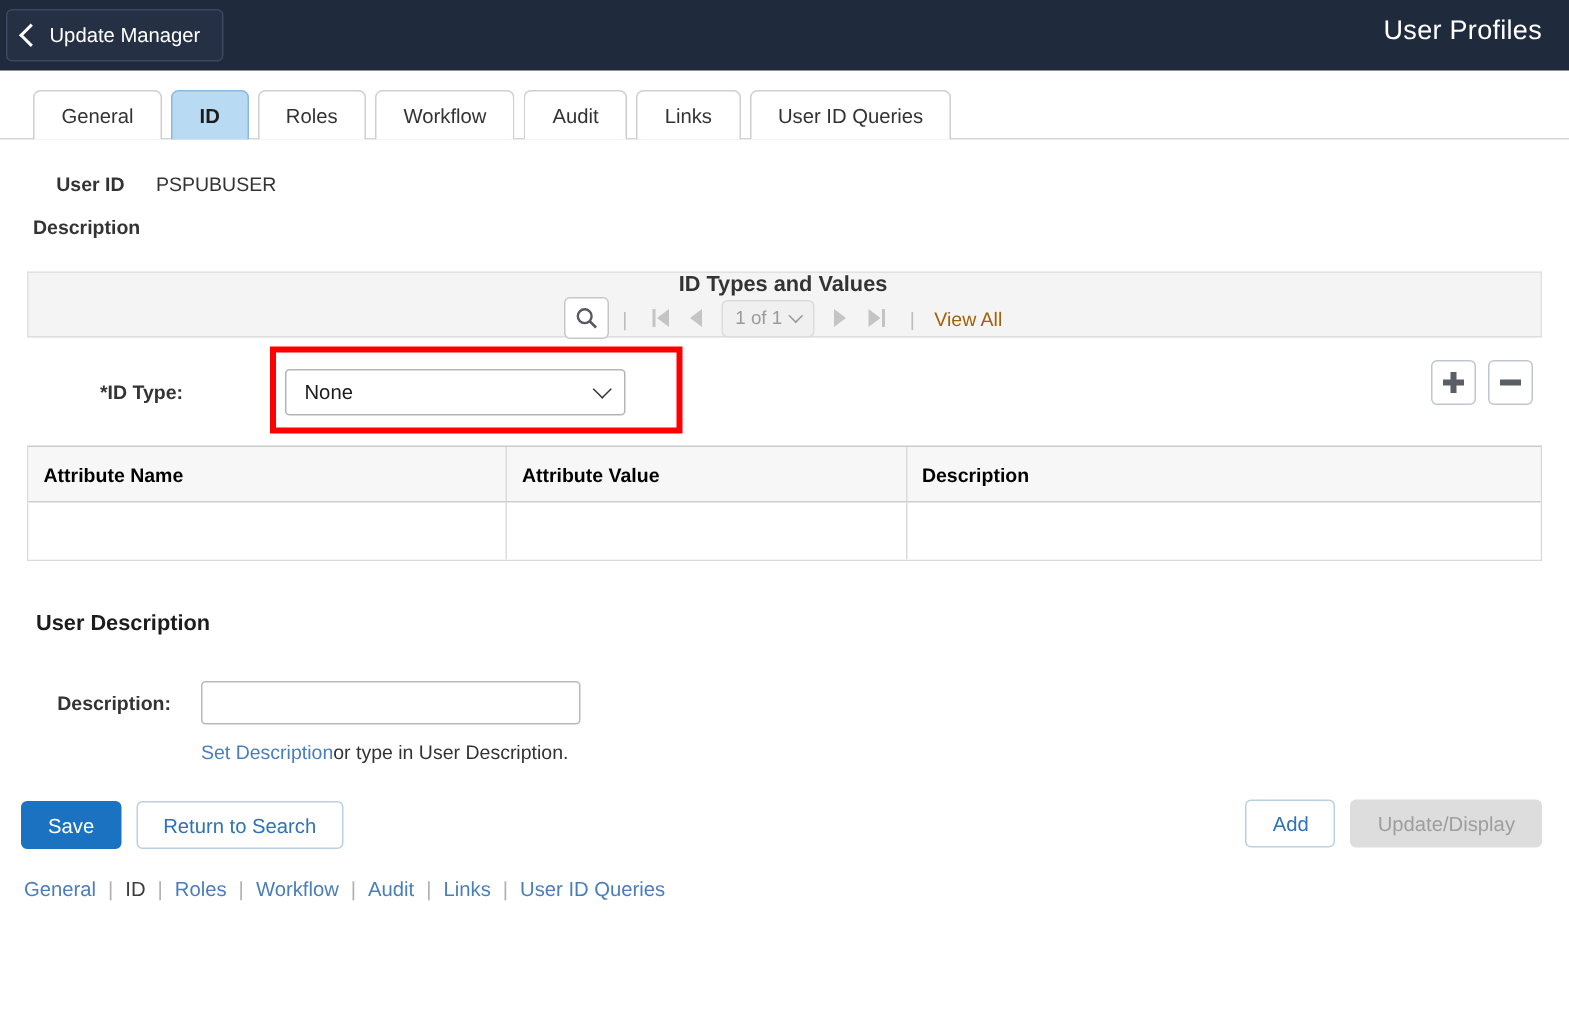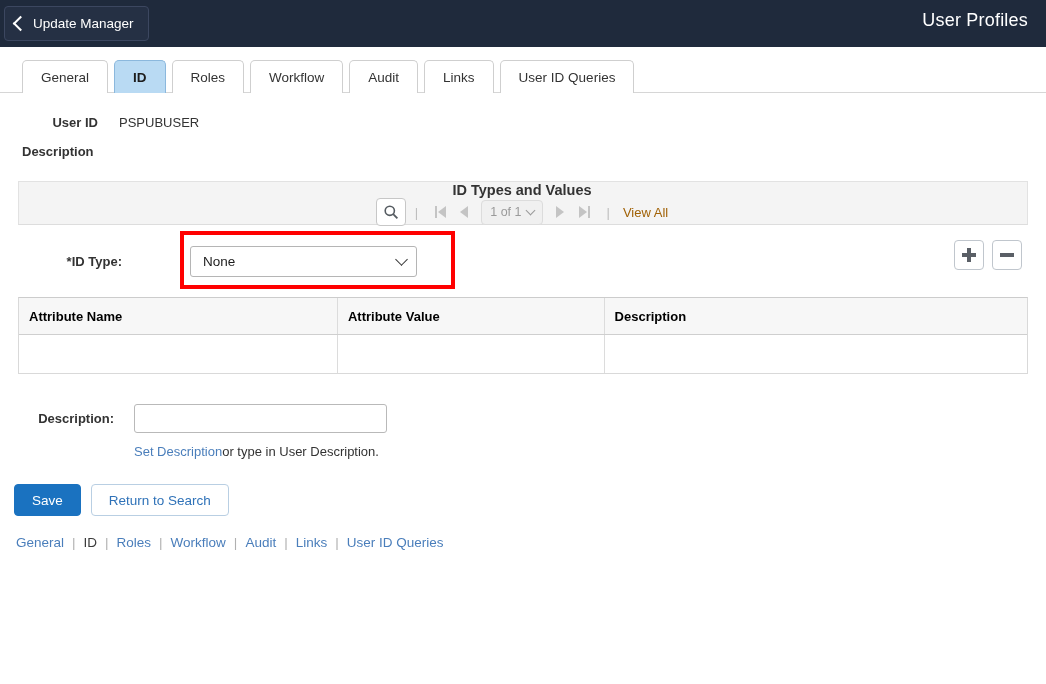--- a/index.html
+++ b/index.html
@@ -107,21 +107,21 @@
 
   
   .content {
     padding: 0 0 0 0;
     position: relative;
   }
 
   .field-row {
     display: flex;
     align-items: baseline;
-    padding-left: 22px;
+    padding-left: 7px;
   }
   .lbl-userid {
     width: 76px;
     text-align: right;
     font-weight: bold;
     font-size: 13px;
     color: #333333;
   }
   .val-userid {
     margin-left: 21px;
@@ -604,39 +604,48 @@
       <tbody>
         <tr>
           <td></td>
           <td></td>
           <td></td>
         </tr>
       </tbody>
     </table>
   </div>
 
+  <div class="subsection-title">User Description</div>
 
   <div class="desc-row">
     <div class="lbl-desc">Description:</div>
     <input class="desc-input" type="text" value="" placeholder="" style="">
   </div>
 
   <div class="desc-hint-row">
     <span class="link">Set Description</span>
     <span class="hint">or type in User Description.</span>
   </div>
 
   <div class="actions">
     <div class="btn btn-primary">
       <span>Save</span>
     </div>
     <div class="btn btn-secondary">
       <span>Return to Search</span>
     </div>
 
+    <div class="actions-right">
+      <div class="btn btn-secondary">
+        <span>Add</span>
+      </div>
+      <div class="btn btn-disabled">
+        <span>Update/Display</span>
+      </div>
+    </div>
   </div>
 
   <div class="footerlinks">
     <span class="flink">General</span>
     <span class="fsep">|</span>
     <span class="flink current">ID</span>
     <span class="fsep">|</span>
     <span class="flink">Roles</span>
     <span class="fsep">|</span>
     <span class="flink">Workflow</span>

